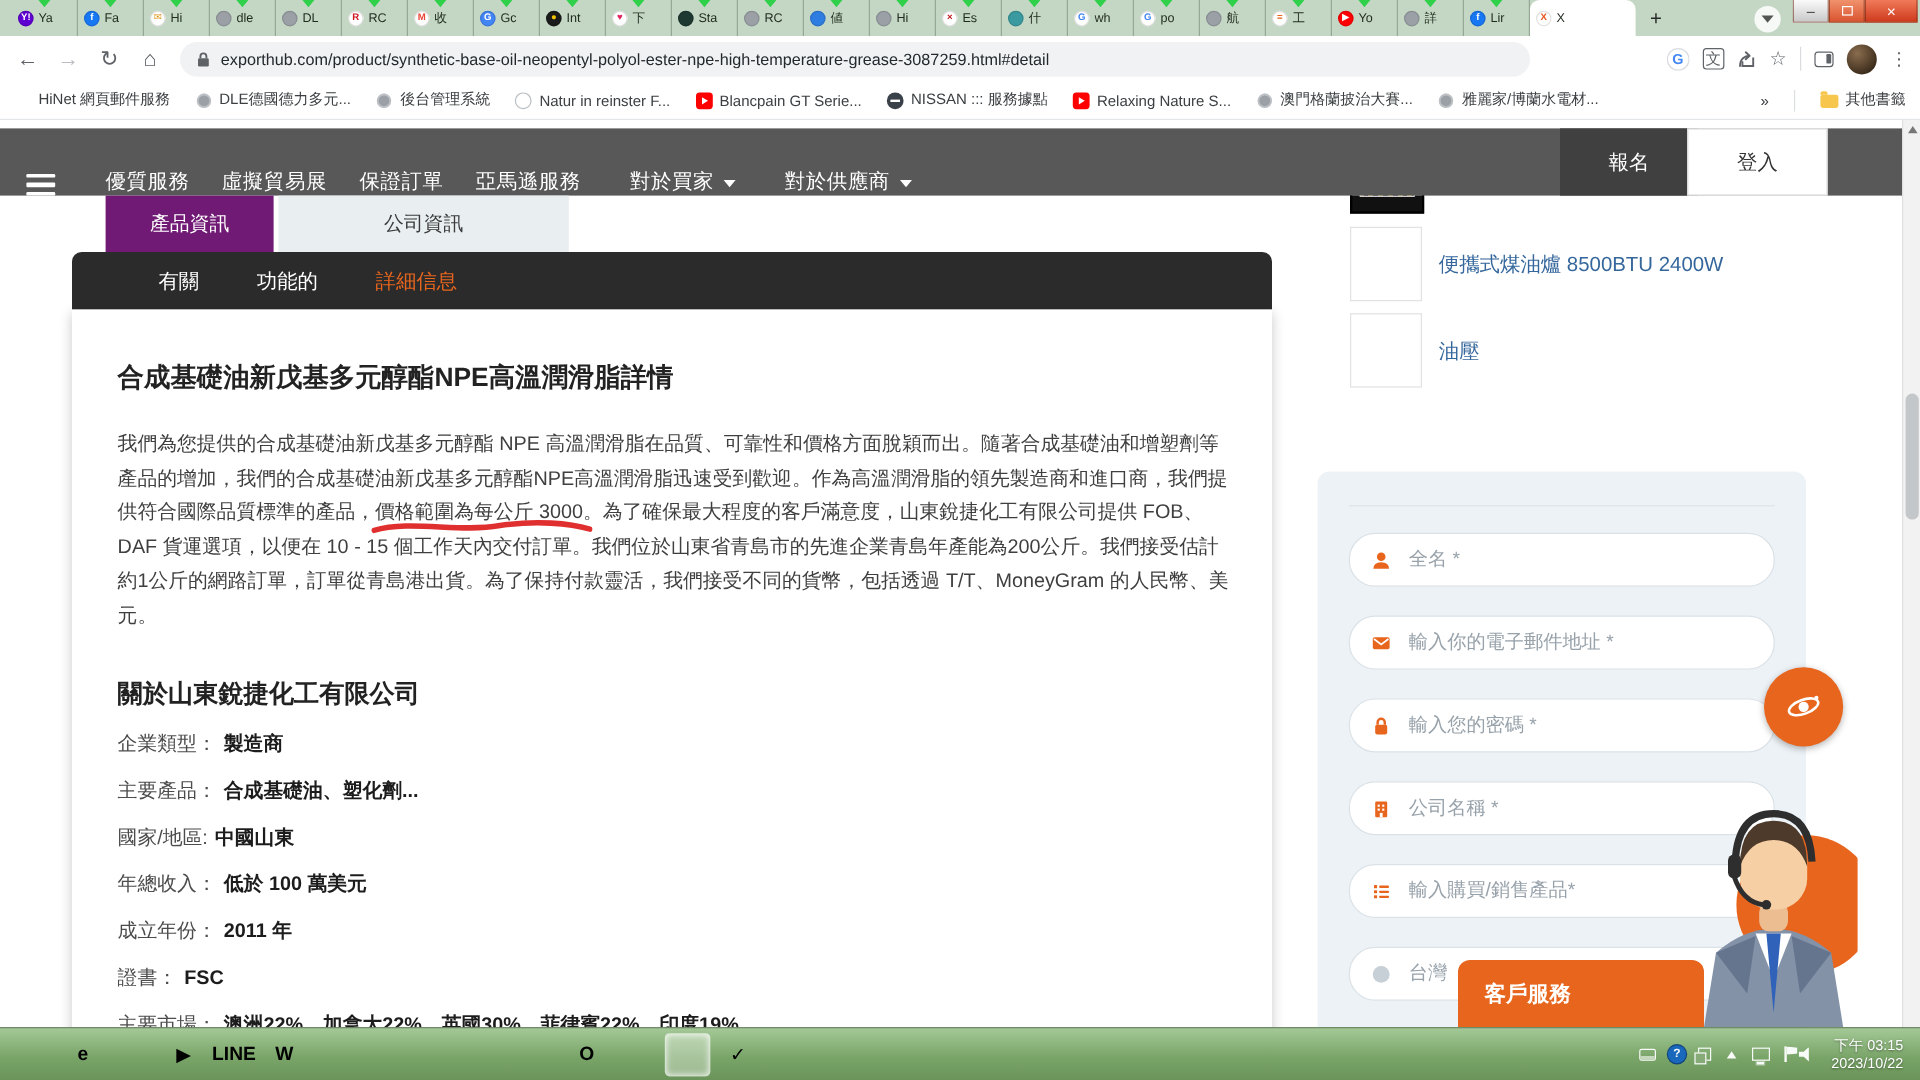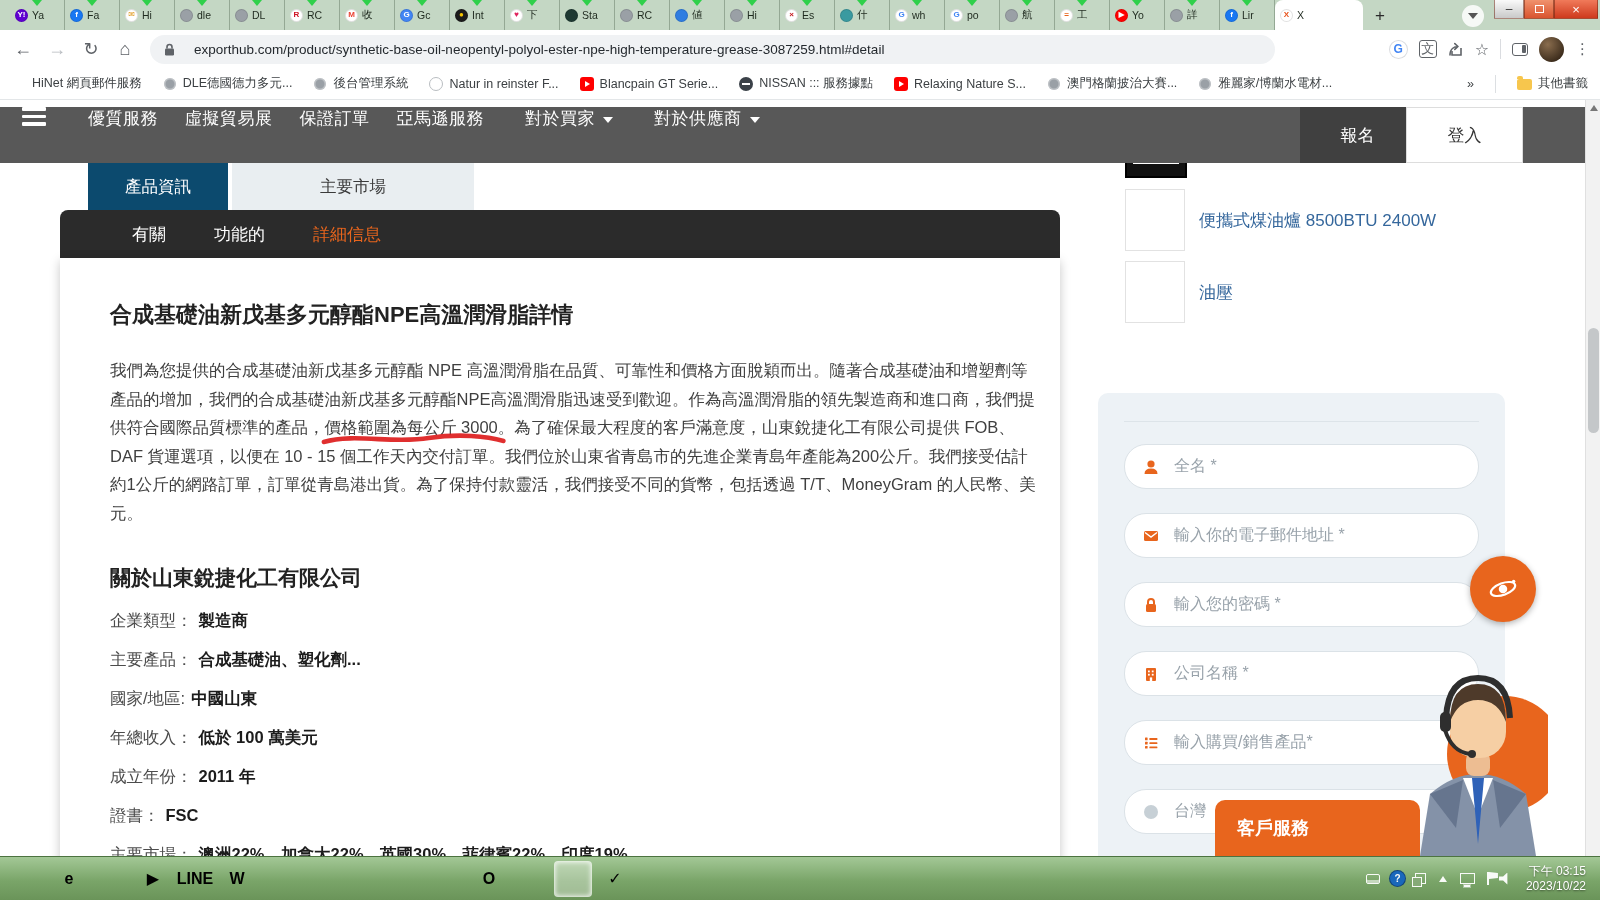--- a/index.html
+++ b/index.html
@@ -29,21 +29,21 @@
   .wc.min{background:linear-gradient(#fbfbfb,#cicfcf,#c9c9c9);background:linear-gradient(#fafafa,#c9c9c9);color:#333}
   .wc.max{background:linear-gradient(#f0926d,#d9542f)}
   .wc.max .maxbox{width:9px;height:8px;border:1.6px solid #fff}
   .wc.close{background:linear-gradient(#f07a5a,#ce3a1d);width:44px;font-size:13px}
 
   
   .toolbar{height:38px;background:#fff;display:flex;align-items:center;padding:0 10px;gap:8px}
   .navbtn{width:26px;text-align:center;font-size:18px;color:#5f6368;flex:none}
   .navbtn.fwd{color:#b8bcc0}
   .omnibox{flex:1;height:29px;background:#f0f2f4;border-radius:15px;display:flex;align-items:center;
-       padding:0 14px;gap:19px;margin:0 4px;max-width:1125px}
+       padding:0 14px;gap:9px;margin:0 4px;max-width:1125px}
   .urltext{font-size:13.5px;color:#24292e;white-space:nowrap;overflow:hidden}
   .tb-right{display:flex;align-items:center;gap:11px;margin-left:auto}
   .gbadge{width:19px;height:19px;border-radius:50%;background:#fff;box-shadow:inset 0 0 0 1px #dadce0;
        display:flex;align-items:center;justify-content:center;font-size:12px;font-weight:bold;color:#4285f4}
   .t-translate{font-size:13px;color:#5f6368;border:1.4px solid #5f6368;border-radius:3px;width:18px;height:18px;
        display:flex;align-items:center;justify-content:center}
   .t-star{font-size:16px;color:#5f6368}
   .vdiv{width:1px;height:20px;background:#dadce0}
   .t-panel{width:16px;height:13px;border:1.7px solid #5f6368;border-radius:3px;position:relative}
   .t-panel::after{content:"";position:absolute;right:1.5px;top:1.5px;bottom:1.5px;width:4px;background:#5f6368;border-radius:1px}
@@ -64,44 +64,44 @@
   .bi-nissan{background:#3b4148;border-radius:50%}
   .bi-nissan::before{content:"";width:8px;height:2px;background:#fff}
   .bi-folder{width:15px;height:11px;background:#f7c64d;border-radius:2px;margin-top:2px;position:relative}
   .bi-folder::before{content:"";position:absolute;top:-3px;left:0;width:6px;height:3px;background:#f7c64d;border-radius:2px 2px 0 0}
   .bm-spacer{flex:1}
   .bm-sep{width:1px;height:18px;background:#dcdfe2}
 
   
   .viewport{position:relative;height:756px;background:#fff;overflow:hidden}
 
-  .sitenav{position:absolute;top:7px;left:0;right:15px;height:56px;background:#585858;display:flex;align-items:flex-start;color:#fff}
+  .sitenav{position:absolute;top:7px;left:0;right:15px;height:56px;background:#585858;display:flex;align-items:flex-end;color:#fff}
   .burger{width:24px;margin:0 0 0 22px;display:flex;flex-direction:column;gap:4px}
   .burger i{height:3.5px;background:#fff;border-radius:1px}
   .navitems{display:flex;gap:27px;margin-left:42px;font-size:17px;letter-spacing:.5px}
   .nav-item{display:flex;align-items:center;gap:8px;cursor:pointer}
   .caretmark{display:none;width:0;height:0;border-left:5px solid transparent;border-right:5px solid transparent;border-top:6px solid #fff;margin-top:3px}
   .nav-item.caret{margin-left:14px}
   .nav-item.caret .caretmark{display:block}
   .btn-signup{position:absolute;right:170px;top:0;height:56px;width:115px;background:#404040;color:#fff;
        font-size:17px;display:flex;align-items:center;justify-content:center;cursor:pointer}
   .btn-login{position:absolute;right:62px;top:0;height:56px;width:117px;background:#fff;color:#333;
        font-size:17px;display:flex;align-items:center;justify-content:center;border:1px solid #ddd;cursor:pointer}
 
   
   .leftcol{position:absolute;left:60px;top:63px;width:1000px}
   .ptabs{display:flex;margin-left:28px}
   .ptab{height:47px;display:flex;align-items:center;justify-content:center;font-size:16.5px;cursor:pointer}
-  .ptab-product{width:140px;background:#0c4a6e;color:#fff}
+  .ptab-product{width:140px;background:#701a75;color:#fff}
   .ptab-company{width:242px;background:#e9eef1;color:#3a3a3a;margin-left:4px}
   .subbar{height:48px;background:#2b2b2b;border-radius:8px 8px 0 0;display:flex;align-items:center;gap:48px;
        padding-left:72px;font-size:17px;color:#fff}
   .subtab{cursor:pointer}
   .subtab.active{color:#e8651d}
-  .card{background:#fff;box-shadow:0 3px 10px rgba(0,0,0,.22);padding:42px 50px 30px;min-height:620px}
+  .card{background:#fff;box-shadow:0 3px 10px rgba(0,0,0,.22);padding:42px 38px 30px;min-height:620px}
   .card h1{font-size:22px;color:#222;margin:0 0 26px;font-weight:bold}
   .card p{font-size:16.5px;line-height:28.5px;color:#3f3f3f;width:930px}
   .hl{position:relative}
   .redline{position:absolute;left:-4px;bottom:-10px;width:calc(100% + 12px);height:16px;pointer-events:none}
   .card h2{font-size:21px;margin:37px 0 14px;color:#222;font-weight:bold}
   .fact{margin-top:18px;font-size:16.5px;color:#4c4c4c;line-height:21px}
   .fact b{color:#1c1c1c;margin-left:6px}
 
   
   .rightcol{position:absolute;left:1098px;top:63px;width:410px}
@@ -377,21 +377,21 @@
           <span class="caretmark"></span>
         </div>
     </div>
     <div class="btn-signup">報名</div>
     <div class="btn-login">登入</div>
   </div>
 
   <div class="leftcol">
     <div class="ptabs">
       <div class="ptab ptab-product">產品資訊</div>
-      <div class="ptab ptab-company">主要市場</div>
+      <div class="ptab ptab-company">公司資訊</div>
     </div>
     <div class="subbar">
       <div class="subtab"><span>有關</span></div>
         <div class="subtab"><span>功能的</span></div>
         <div class="subtab active"><span>詳細信息</span></div>
     </div>
     <div class="card">
       <h1>合成基礎油新戊基多元醇酯NPE高溫潤滑脂詳情</h1>
       <p><span>我們為您提供的合成基礎油新戊基多元醇酯 NPE 高溫潤滑脂在品質、可靠性和價格方面脫穎而出。隨著合成基礎油和增塑劑等產品的增加，我們的合成基礎油新戊基多元醇酯NPE高溫潤滑脂迅速受到歡迎。作為高溫潤滑脂的領先製造商和進口商，我們提供符合國際品質標準的產品，</span><span class="hl"><span>價格範圍為每公斤 3000</span><svg class="redline" viewBox="0 0 210 16" preserveAspectRatio="none">
               <path d="M3 12 C 38 3, 82 14, 122 8 C 156 3.5, 188 6, 207 11" fill="none" stroke="#dd1d1d" stroke-width="4.6" stroke-linecap="round" opacity="0.92"></path>

